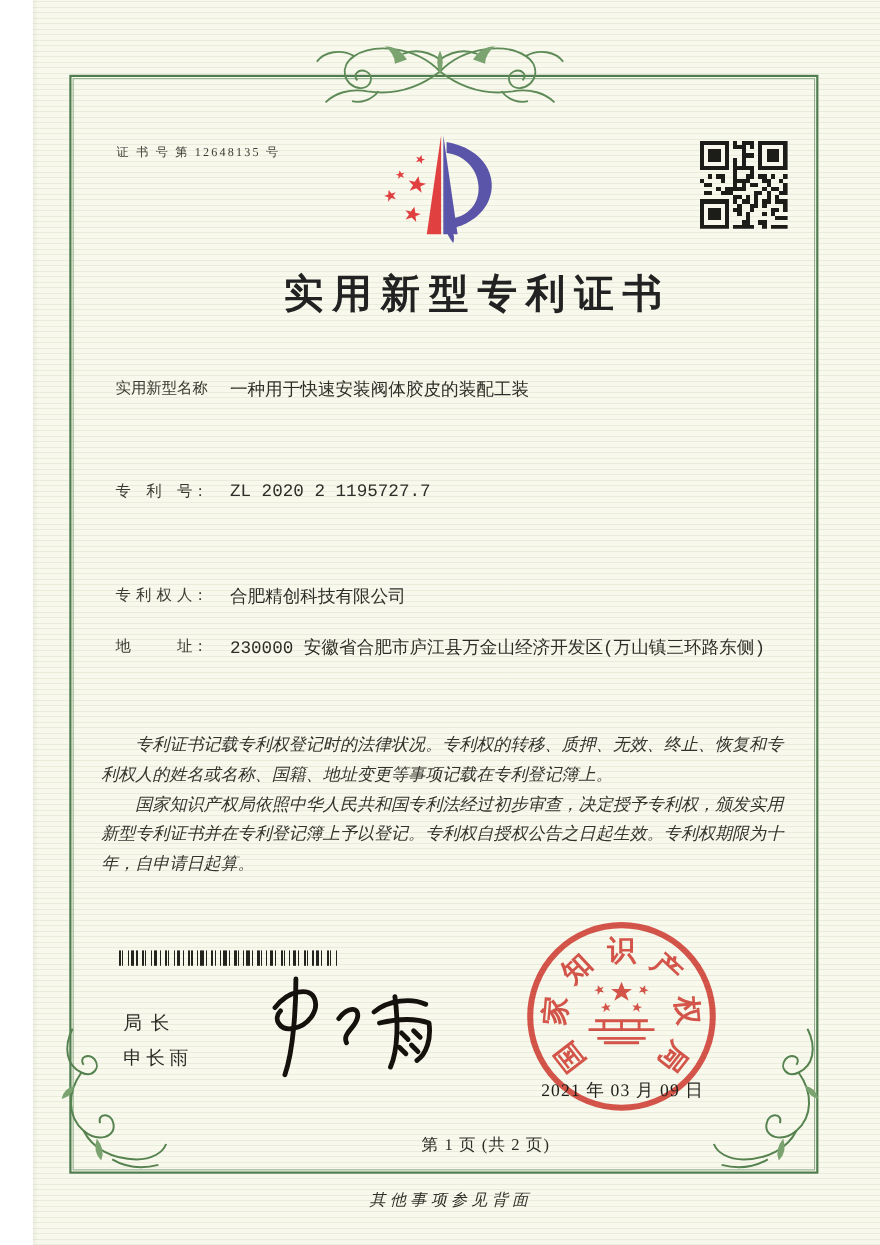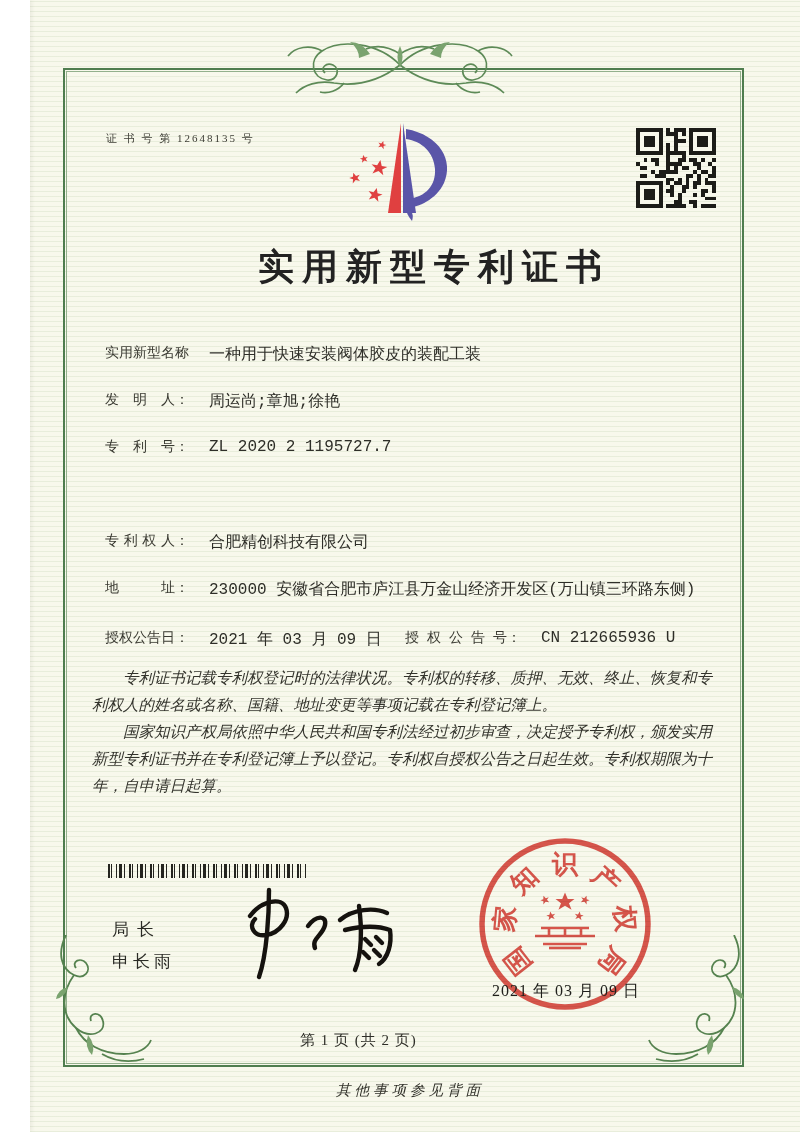--- a/index.html
+++ b/index.html
@@ -21,21 +21,21 @@
   .flabel.wide{width:102px;}
   .paras{left:92px;top:664px;width:624px;font-size:15.5px;line-height:27px;font-style:italic;color:#33332c;}
   .paras p{margin:0;text-indent:2em;}
   .barcode{left:108px;top:864px;width:200px;height:14px;
     background:repeating-linear-gradient(90deg,#24241f 0 2px,transparent 2px 3px,#24241f 3px 4px,transparent 4px 8px,#24241f 8px 9px,transparent 9px 11px,#24241f 11px 14px,transparent 14px 16px,#24241f 16px 17px,transparent 17px 21px);}
   .director-title{left:112px;top:918px;font-size:17px;letter-spacing:8px;color:#2b2b26;font-family:"Liberation Sans","DejaVu Sans",sans-serif;}
   .director-name{left:112px;top:950px;font-size:17px;letter-spacing:4px;color:#2b2b26;font-family:Liberation Sans, sans-serif;}
   .signature{left:222px;top:884px;}
   .seal{left:477px;top:836px;opacity:0.9;mix-blend-mode:multiply;}
   .seal-date{left:492px;top:981px;font-size:16px;letter-spacing:1px;color:#1f1f1b;white-space:nowrap;}
-  .page-info{left:300px;top:1031px;width:200px;text-align:left;font-size:15px;letter-spacing:1px;color:#2e2e28;}
+  .page-info{left:300px;top:1031px;width:200px;text-align:right;font-size:15px;letter-spacing:1px;color:#2e2e28;}
   .back-note{left:308px;top:1081px;font-size:14.5px;letter-spacing:4px;font-style:italic;color:#33332c;margin-left:28px;}
   .ornament{color:#5d8a57;}
 </style>
 </head>
 <body>
 
 <div class="paper">
 
   <div class="frame"></div>
 
@@ -222,37 +222,28 @@
       <rect x="0" y="14" width="7" height="7" fill="#1c1c18"></rect>
       <rect x="1" y="15" width="5" height="5" fill="#f8f8ec"></rect>
       <rect x="2" y="16" width="3" height="3" fill="#1c1c18"></rect>
     </svg>
 
   <div class="abs title">实用新型专利证书</div>
 
   <div class="frow" style="top:344px">
     <span class="flabel">实用新型名称</span><span class="fcolon">：</span><span class="fvalue">一种用于快速安装阀体胶皮的装配工装</span>
   </div>
-  <div class="frow" style="top:391px">
-    <span class="flabel">发明人</span><span class="fcolon">：</span><span class="fvalue">周运尚;章旭;徐艳</span>
-  </div>
   <div class="frow" style="top:438px">
     <span class="flabel">专利号</span><span class="fcolon">：</span><span class="fvalue">ZL 2020 2 1195727.7</span>
   </div>
   <div class="frow" style="top:532px">
     <span class="flabel">专利权人</span><span class="fcolon">：</span><span class="fvalue">合肥精创科技有限公司</span>
   </div>
   <div class="frow" style="top:579px">
     <span class="flabel">地址</span><span class="fcolon">：</span><span class="fvalue wrap">230000 安徽省合肥市庐江县万金山经济开发区(万山镇三环路东侧)</span>
-  </div>
-  <div class="frow" style="top:629px">
-    <span class="flabel">授权公告日</span><span class="fcolon">：</span><span class="fvalue">2021 年 03 月 09 日</span>
-    <span class="grant2">
-      <span class="flabel wide">授权公告号</span><span class="fcolon">：</span><span class="fvalue">CN 212665936 U</span>
-    </span>
   </div>
 
   <div class="abs paras">
     <p>专利证书记载专利权登记时的法律状况。专利权的转移、质押、无效、终止、恢复和专利权人的姓名或名称、国籍、地址变更等事项记载在专利登记簿上。</p>
     <p>国家知识产权局依照中华人民共和国专利法经过初步审查，决定授予专利权，颁发实用新型专利证书并在专利登记簿上予以登记。专利权自授权公告之日起生效。专利权期限为十年，自申请日起算。</p>
   </div>
 
   <div class="abs barcode"></div>
 
   <div class="abs director-title">局长</div>

